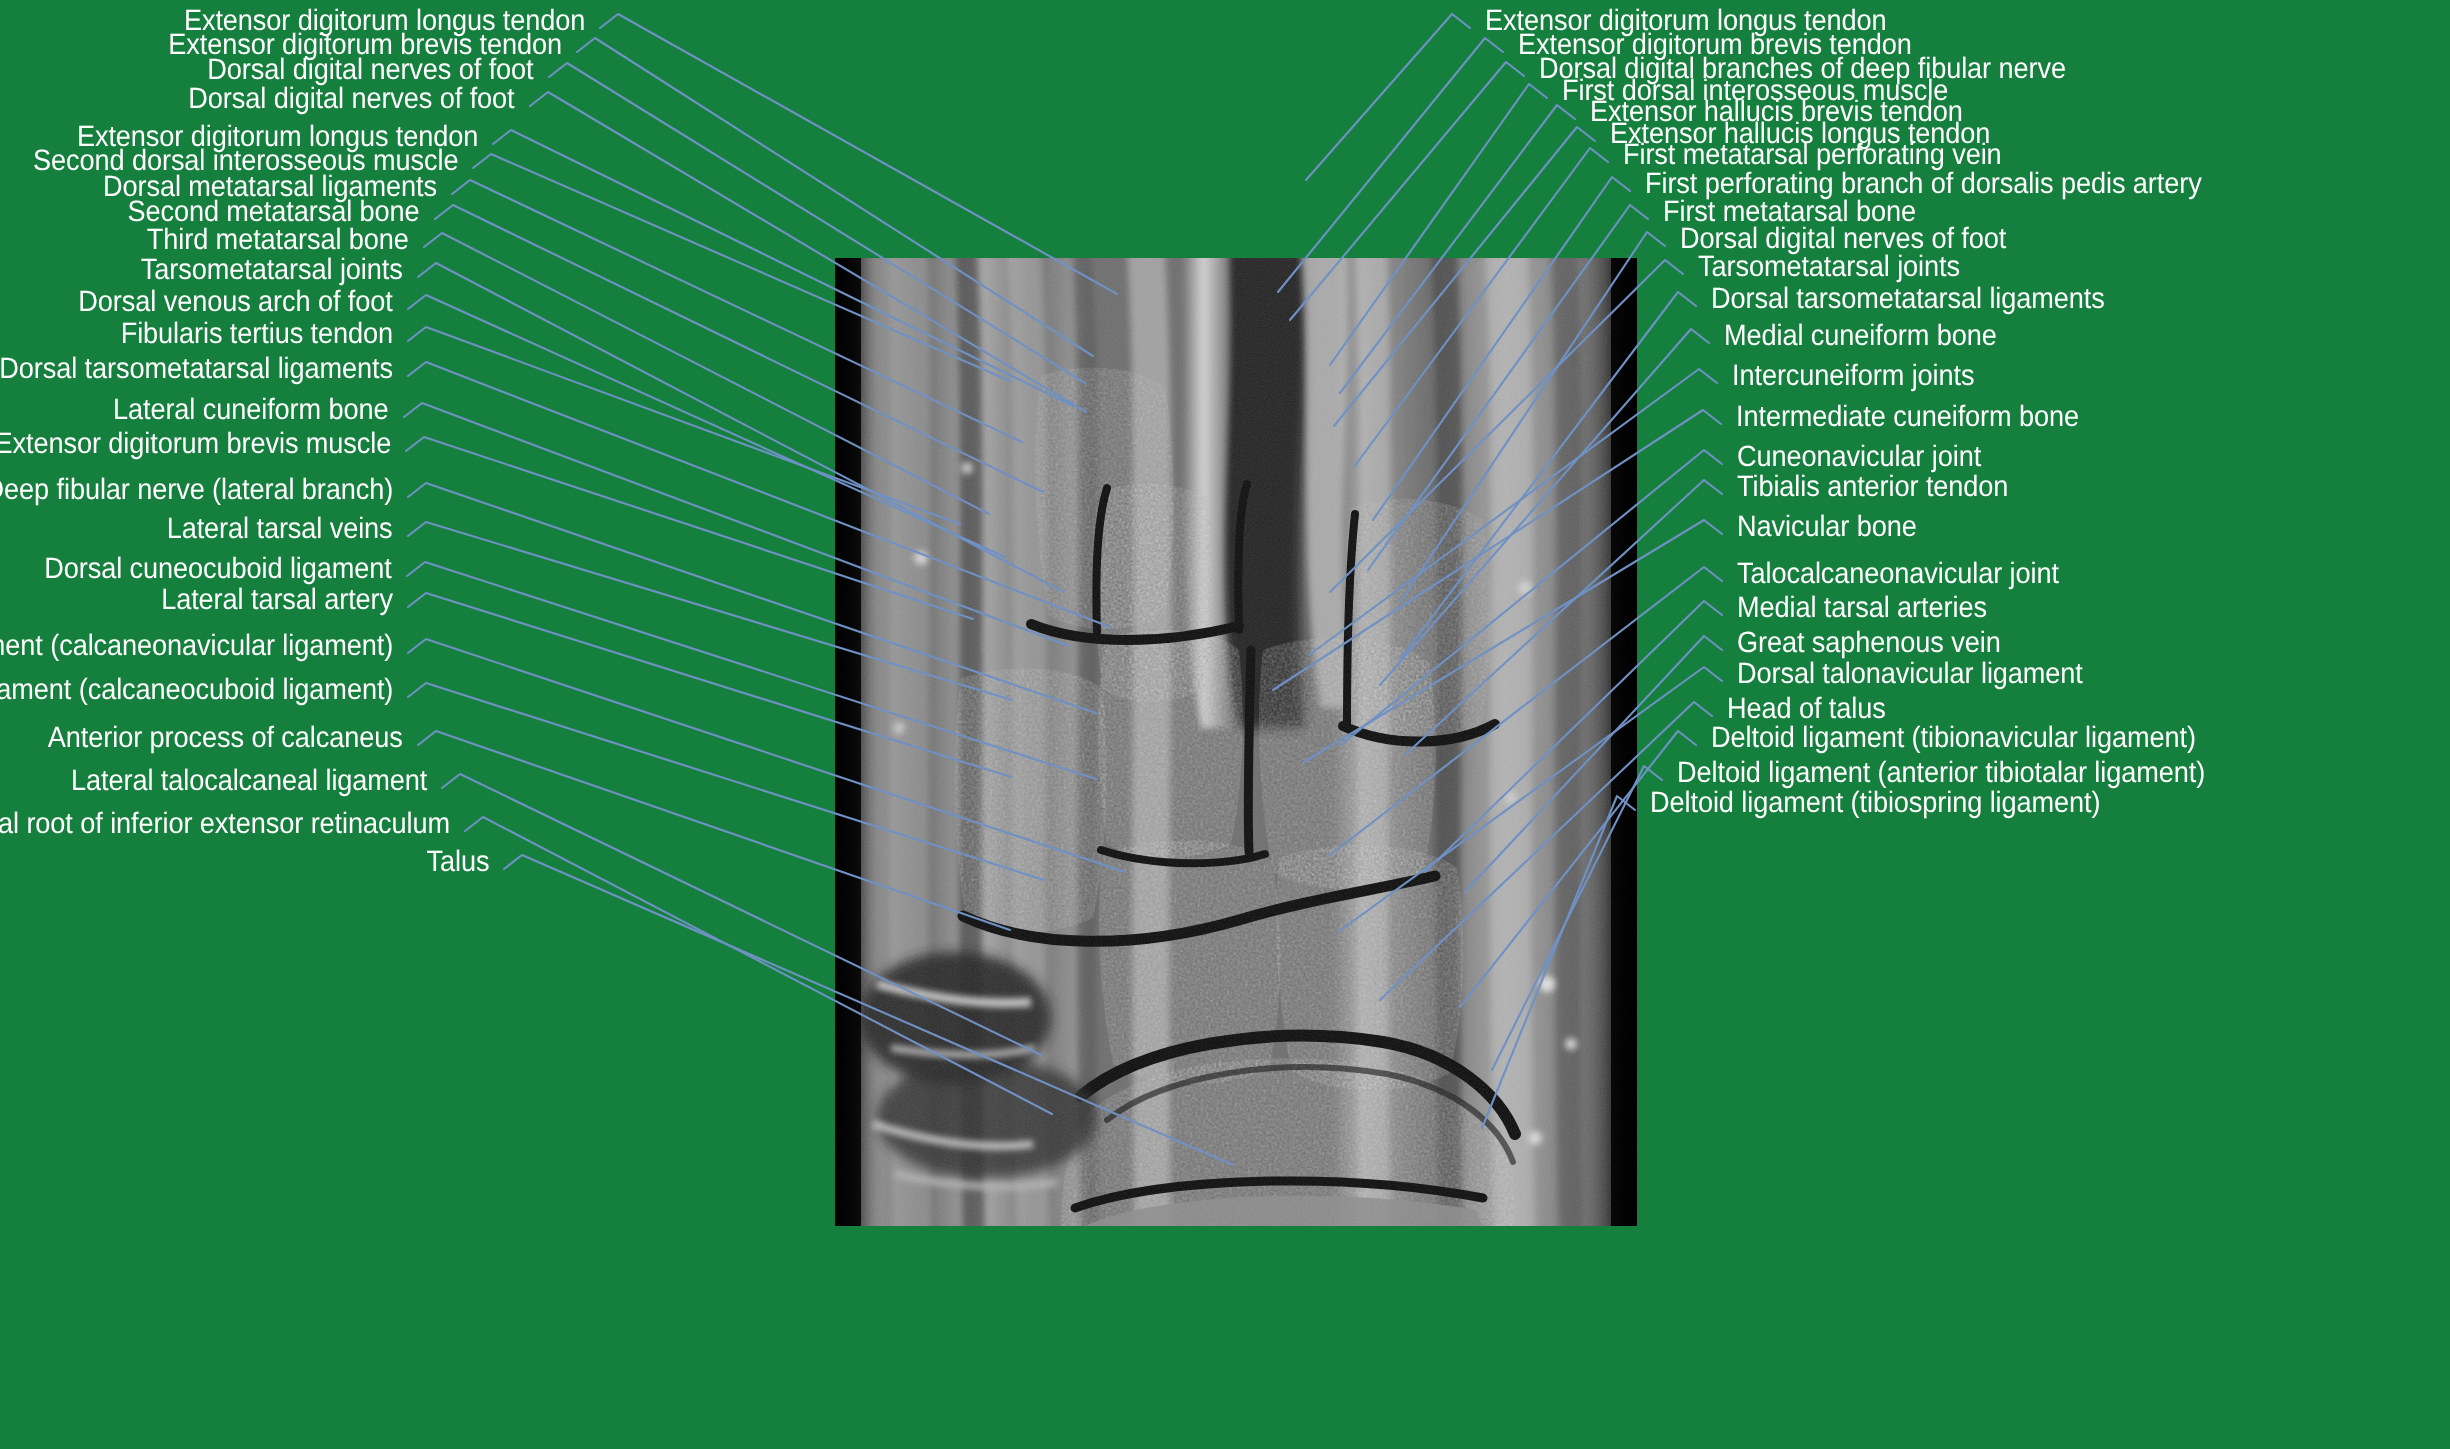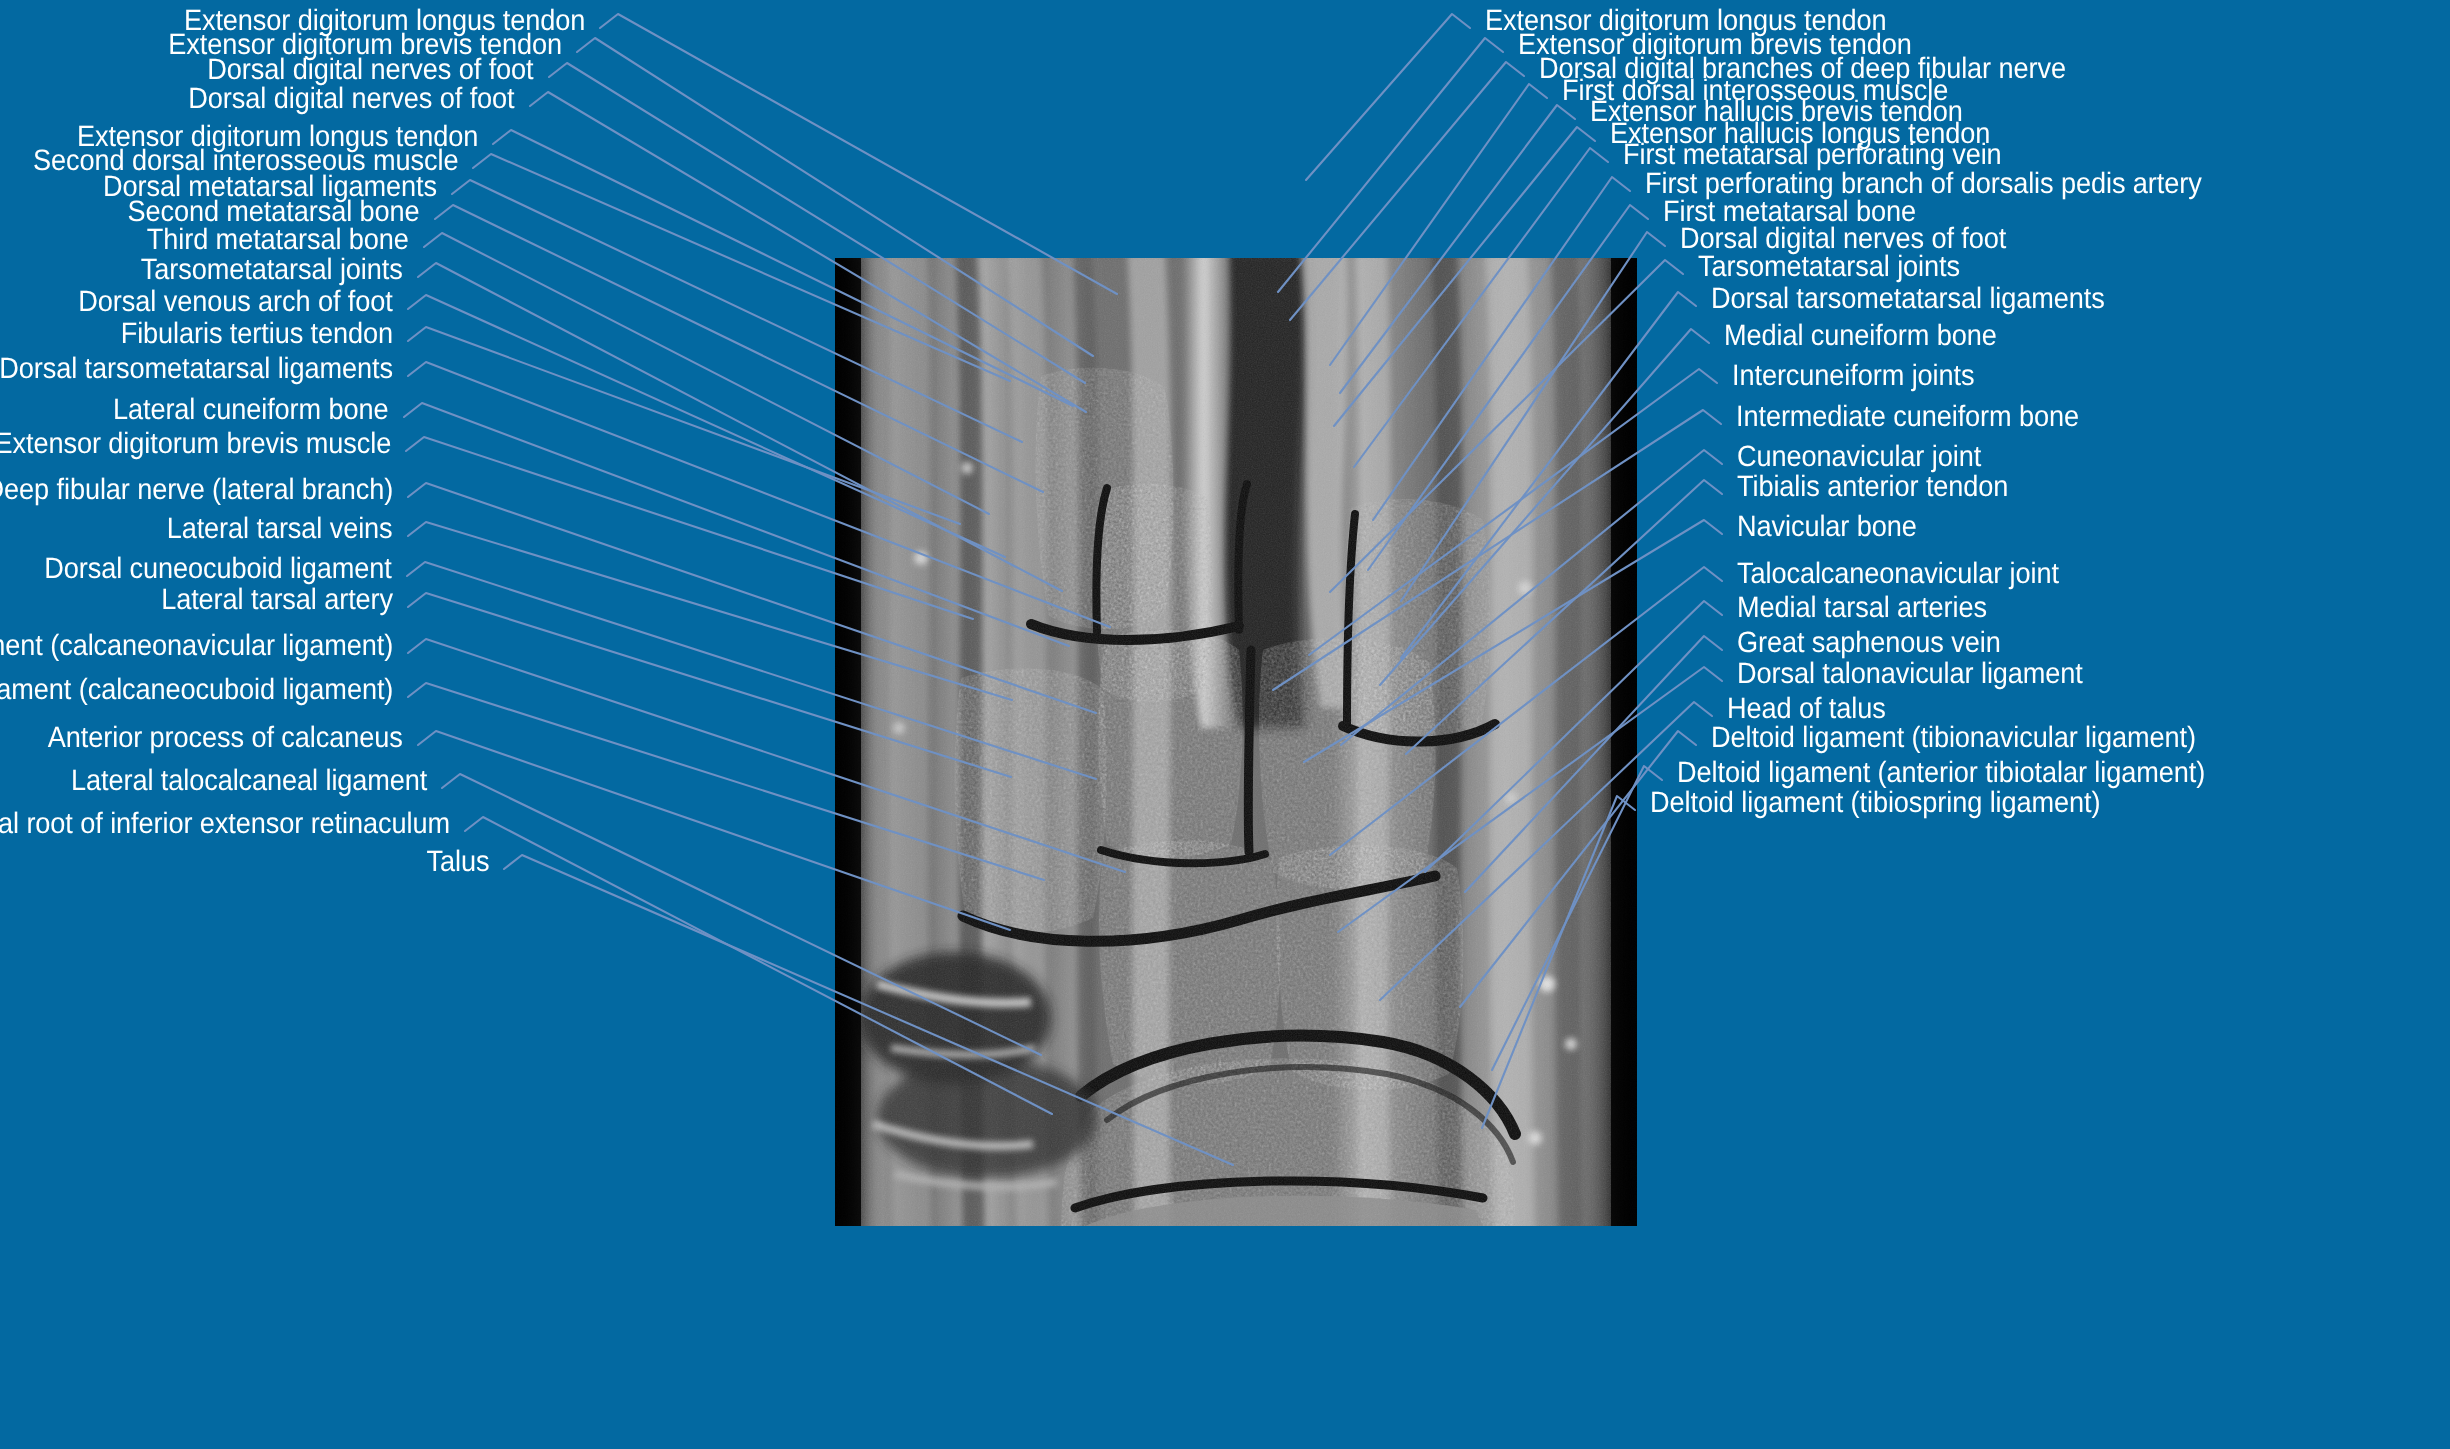--- a/index.html
+++ b/index.html
@@ -1,21 +1,21 @@
 <!DOCTYPE html>
 <html><head>
 <meta charset="utf-8">
 <style>
   html,body{margin:0;padding:0;background:#000;}
   body{
     width:2450px;height:1449px;overflow:hidden;position:relative;
     font-family:"Liberation Sans","DejaVu Sans",sans-serif;
     background:#000;
   }
-  #stage{position:absolute;inset:0;width:2450px;height:1449px;background:#0369a1;text-decoration:underline;}
+  #stage{position:absolute;inset:0;width:2450px;height:1449px;background:#15803d;text-decoration:underline;}
 
   
   #mri-wrap{
     position:absolute;left:835px;top:258px;width:802px;height:968px;
     overflow:hidden;background:#0b0b0b;
   }
   #mri-svg{position:absolute;left:0;top:0;width:802px;height:968px;display:block;}
 
   
   #leaders{position:absolute;left:0;top:0;width:2450px;height:1449px;pointer-events:none;}

